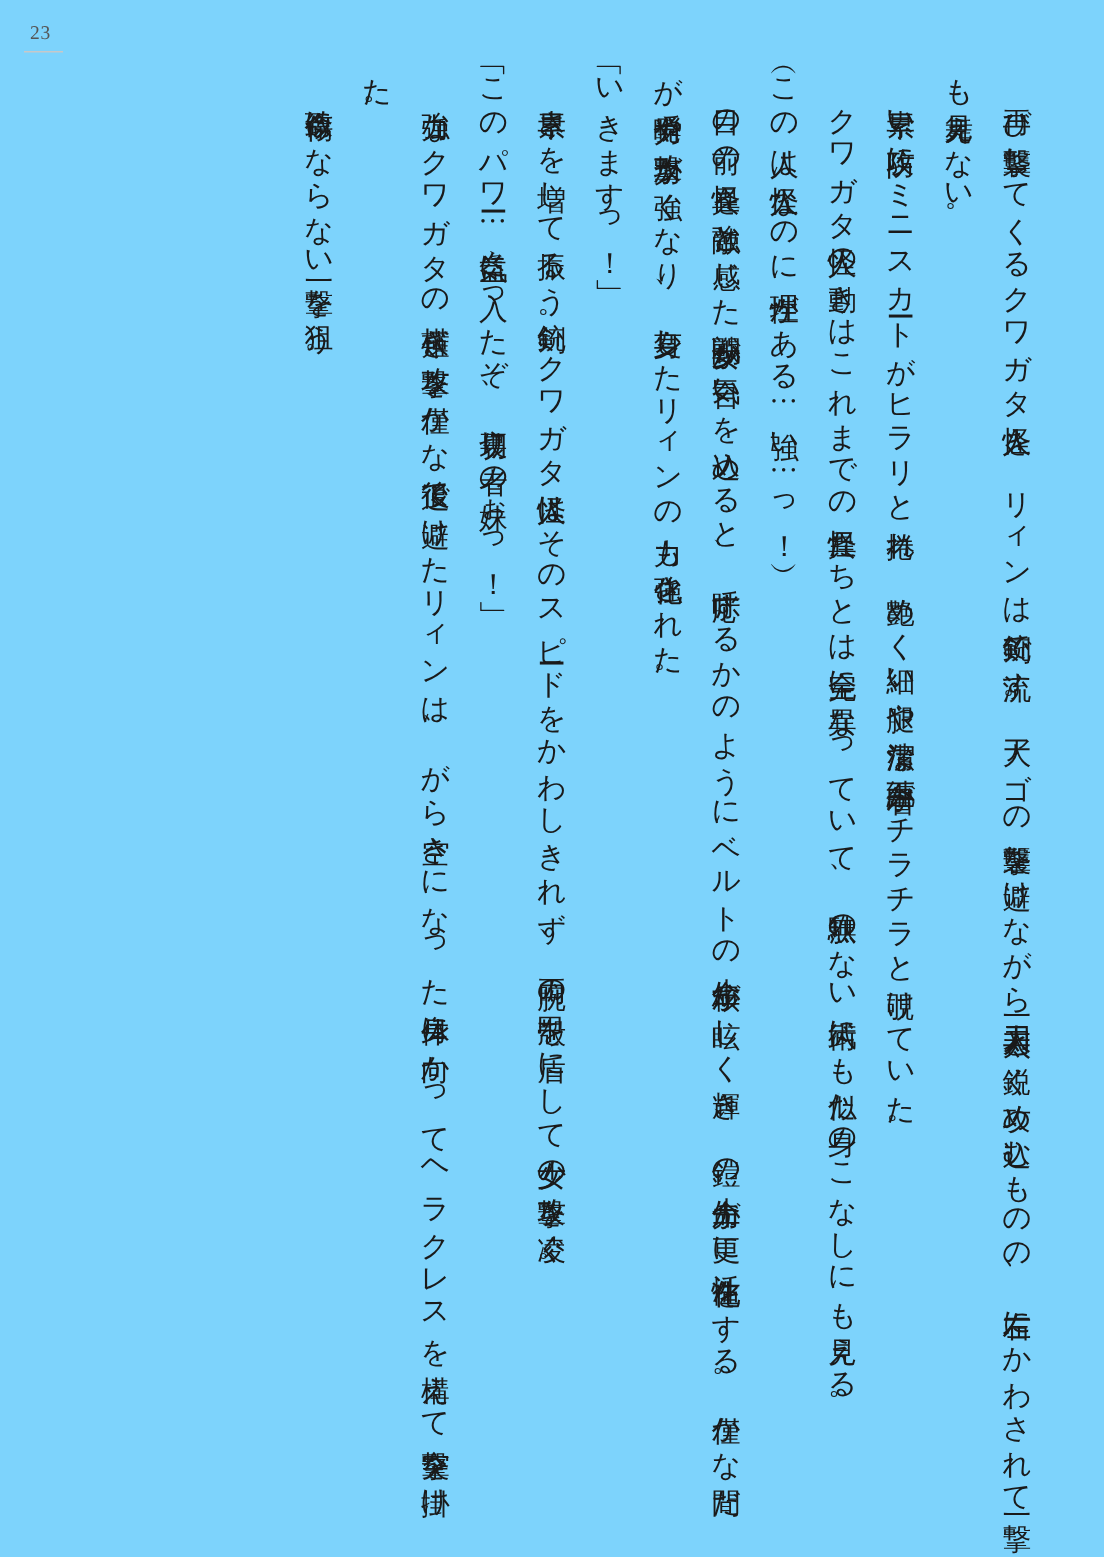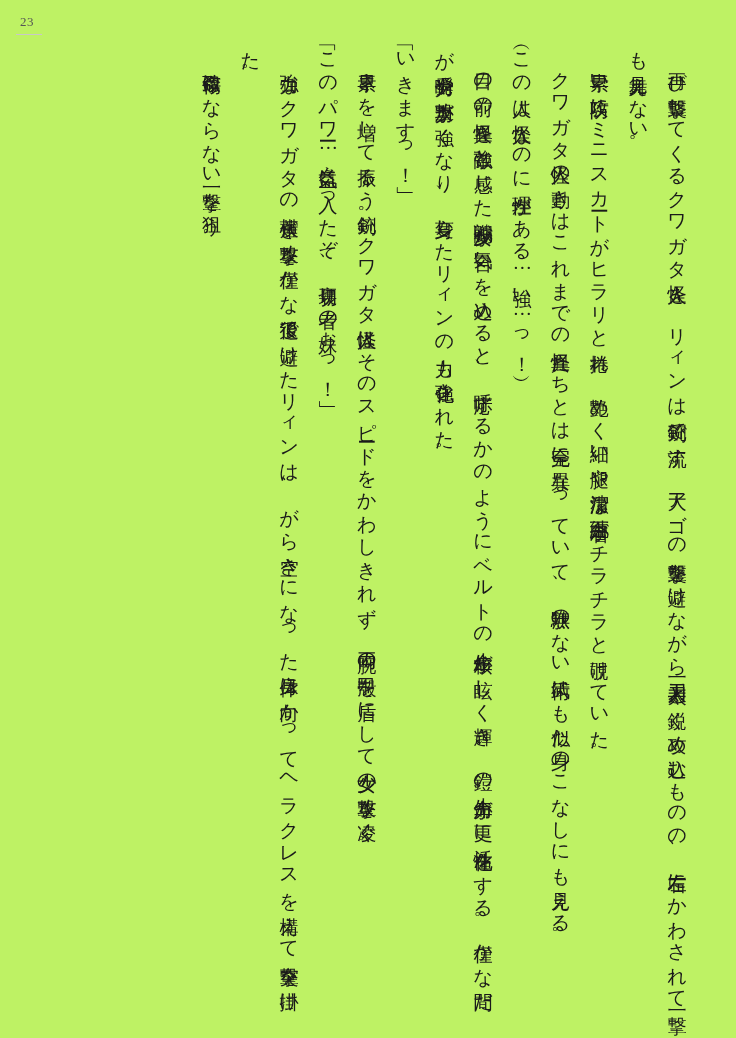--- a/index.html
+++ b/index.html
@@ -12,21 +12,21 @@
     height: 1038px;
     font-family: "Liberation Serif", "DejaVu Serif", serif;
     color: #1a1a1a;
     overflow: hidden;
   }
   .page {
     position: relative;
     width: 736px;
     height: 1038px;
     box-sizing: border-box;
-    background: #bef264;
+    background: #7dd3fc;
   }
   .page-number {
     position: absolute;
     top: 14px;
     left: 20px;
     font-size: 13px;
     color: #555;
     font-family: "Liberation Serif", "DejaVu Serif", serif;
     letter-spacing: 0.5px;
   }

